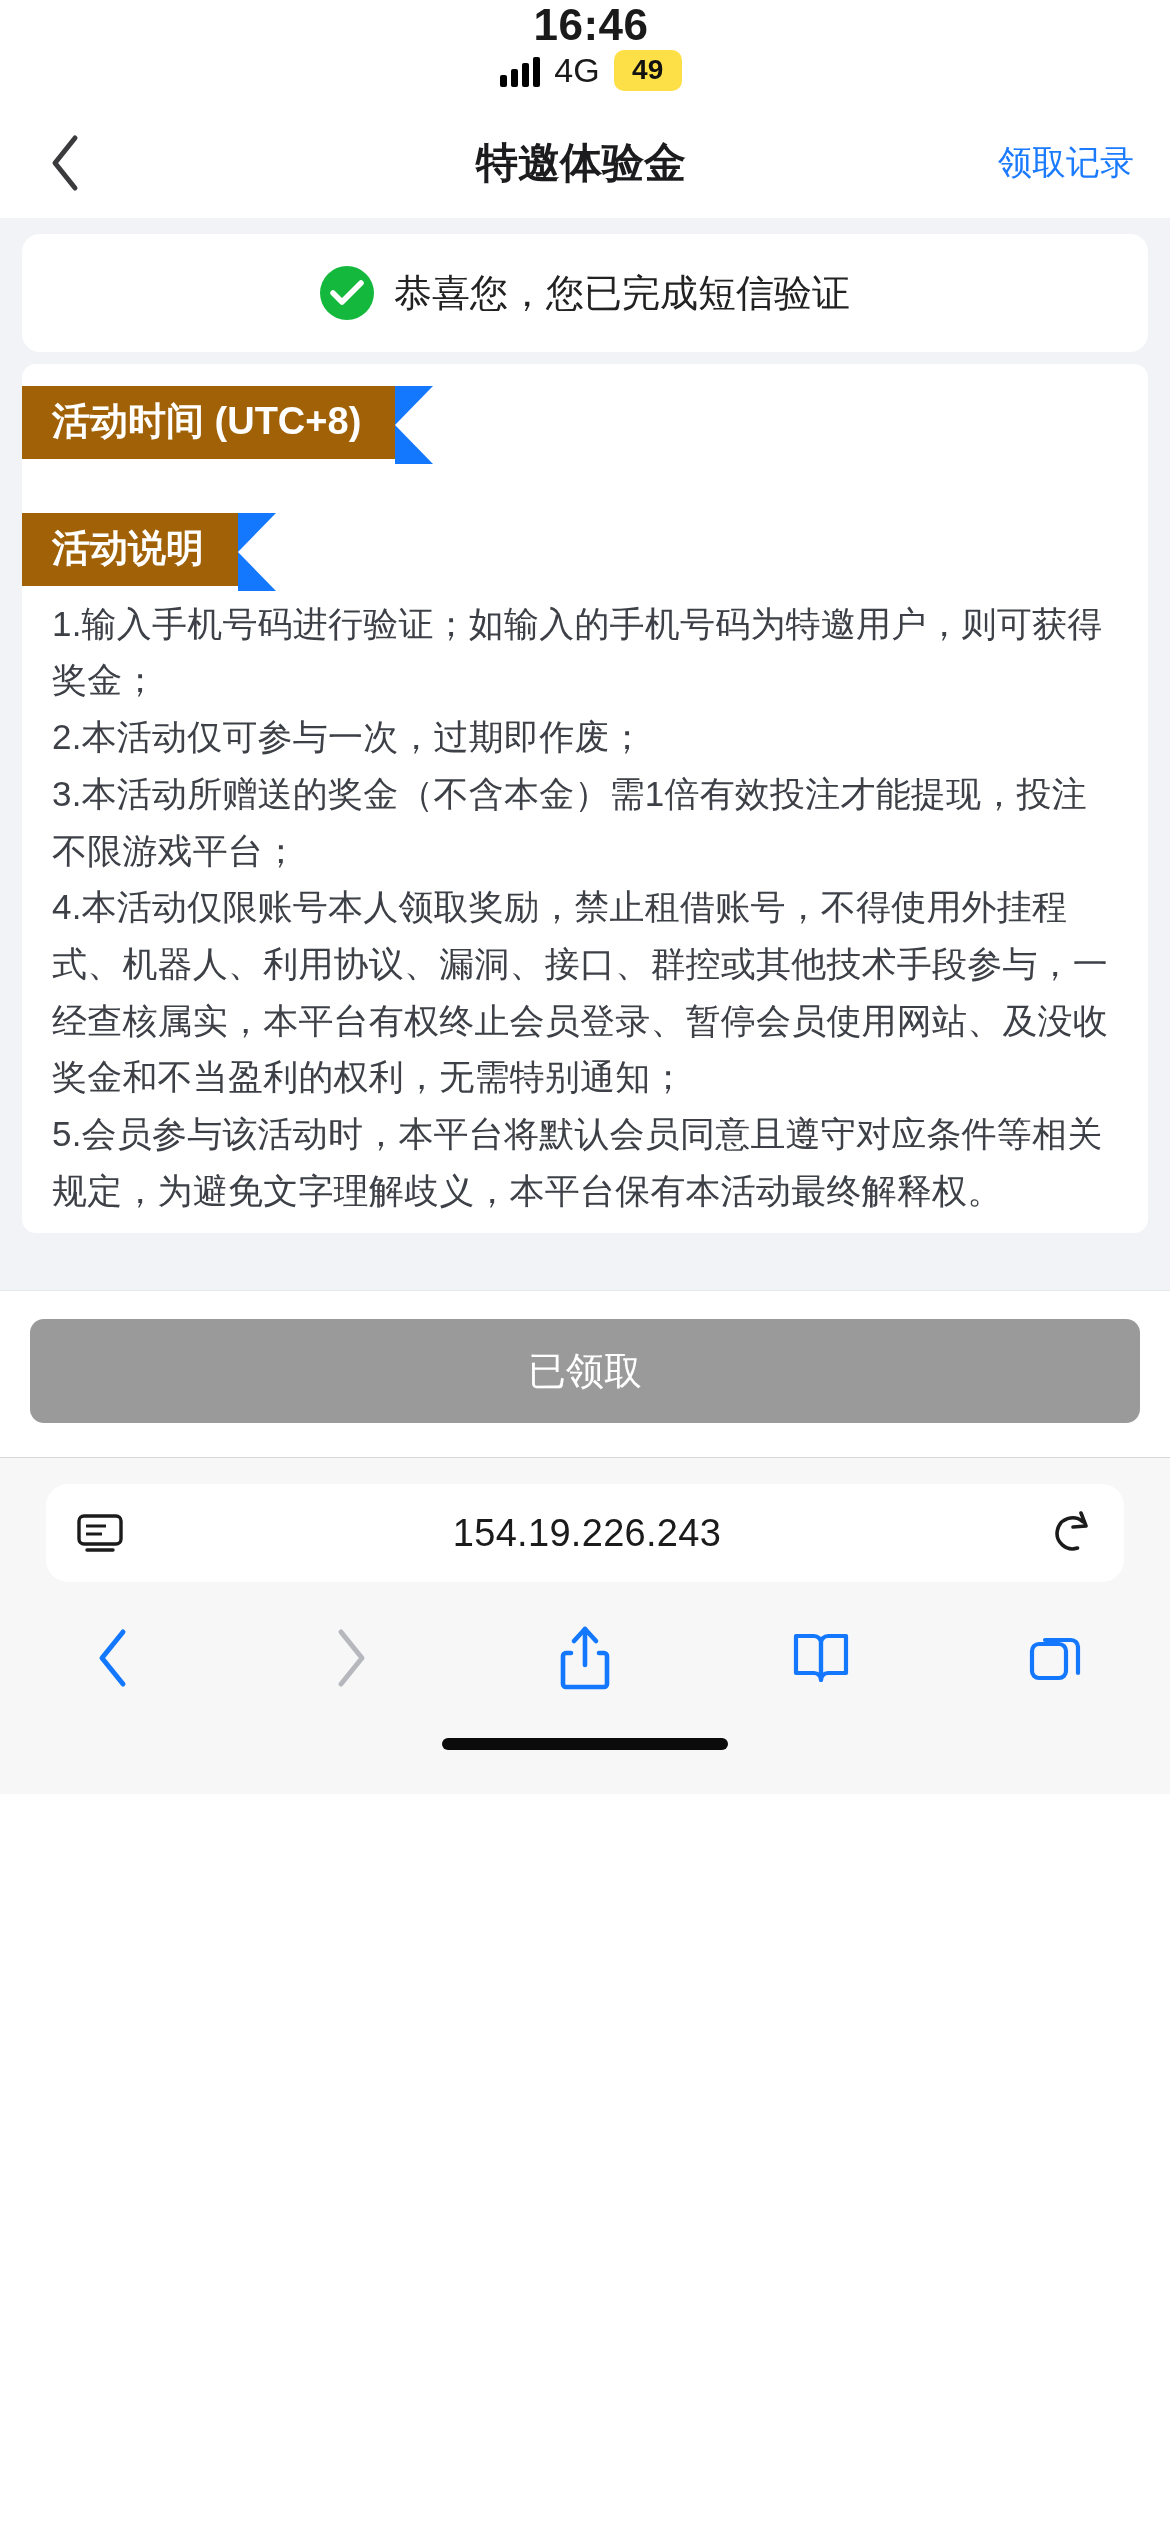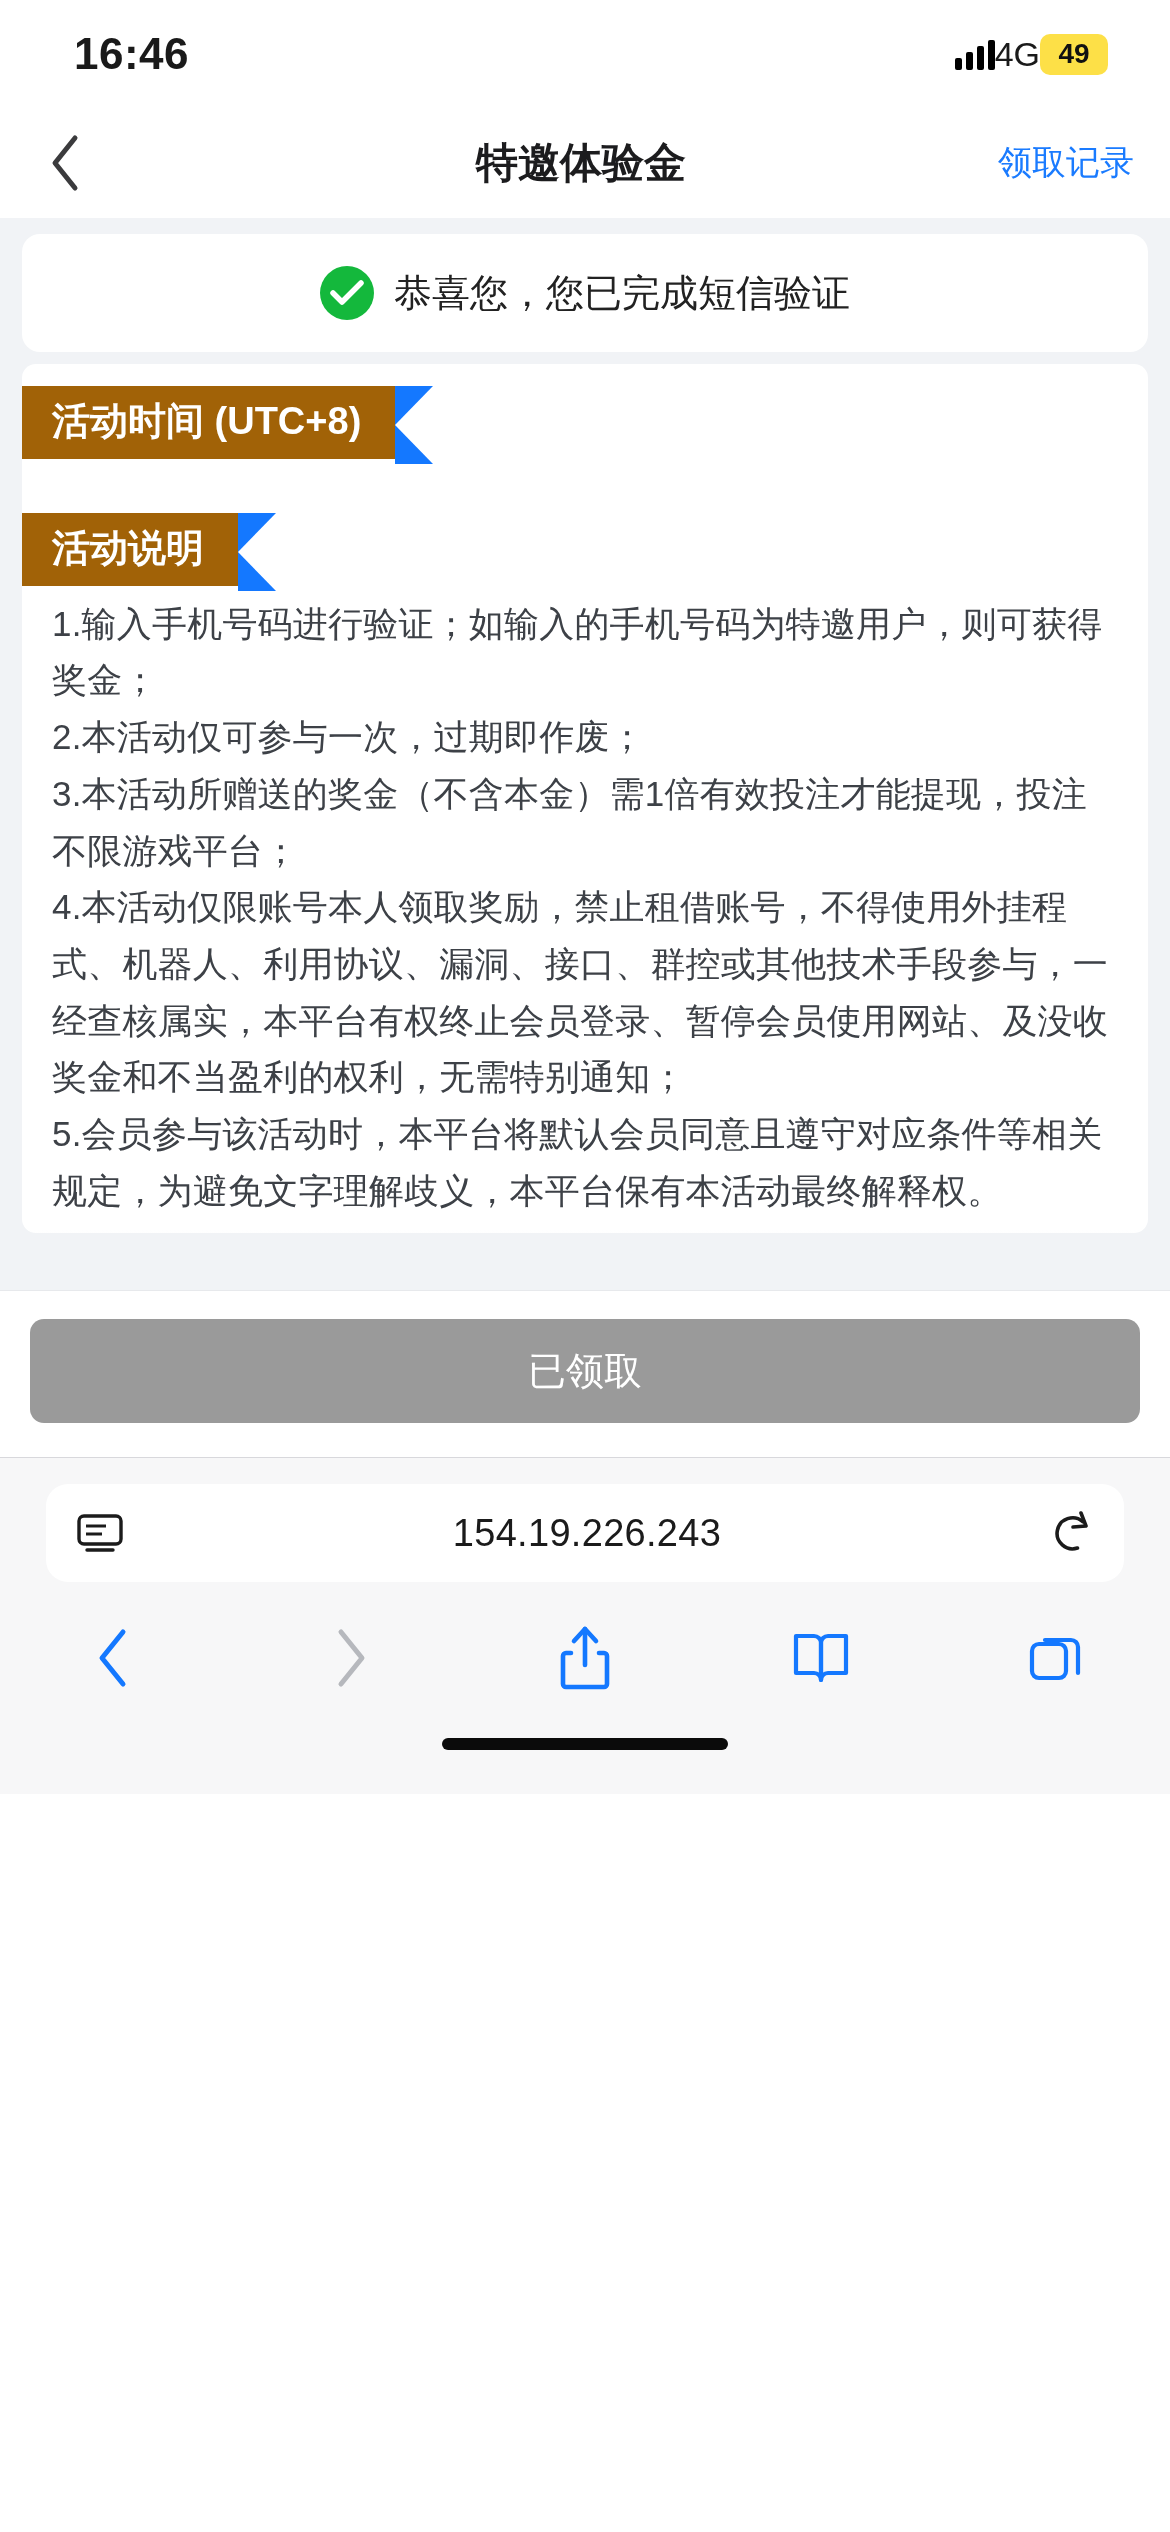--- a/index.html
+++ b/index.html
@@ -10,32 +10,34 @@
     color:#1a1a1a;
     position:relative;
     overflow:hidden;
   }
 
   
   .statusbar {
     height:108px;
     display:flex;
     align-items:center;
-    justify-content:space-between;
+    justify-content:flex-start;
     padding:0 62px 0 74px;
     background:#ffffff;
+    flex-direction:column;
   }
   .status-time {
     font-size:44px;
     font-weight:600;
     letter-spacing:0.5px;
   }
   .status-right {
     display:flex;
     align-items:center;
+    gap:14px;
   }
   .signal {
     display:flex;
     align-items:flex-end;
     gap:4px;
     height:32px;
   }
   .signal i {
     display:block;
     width:7px;

